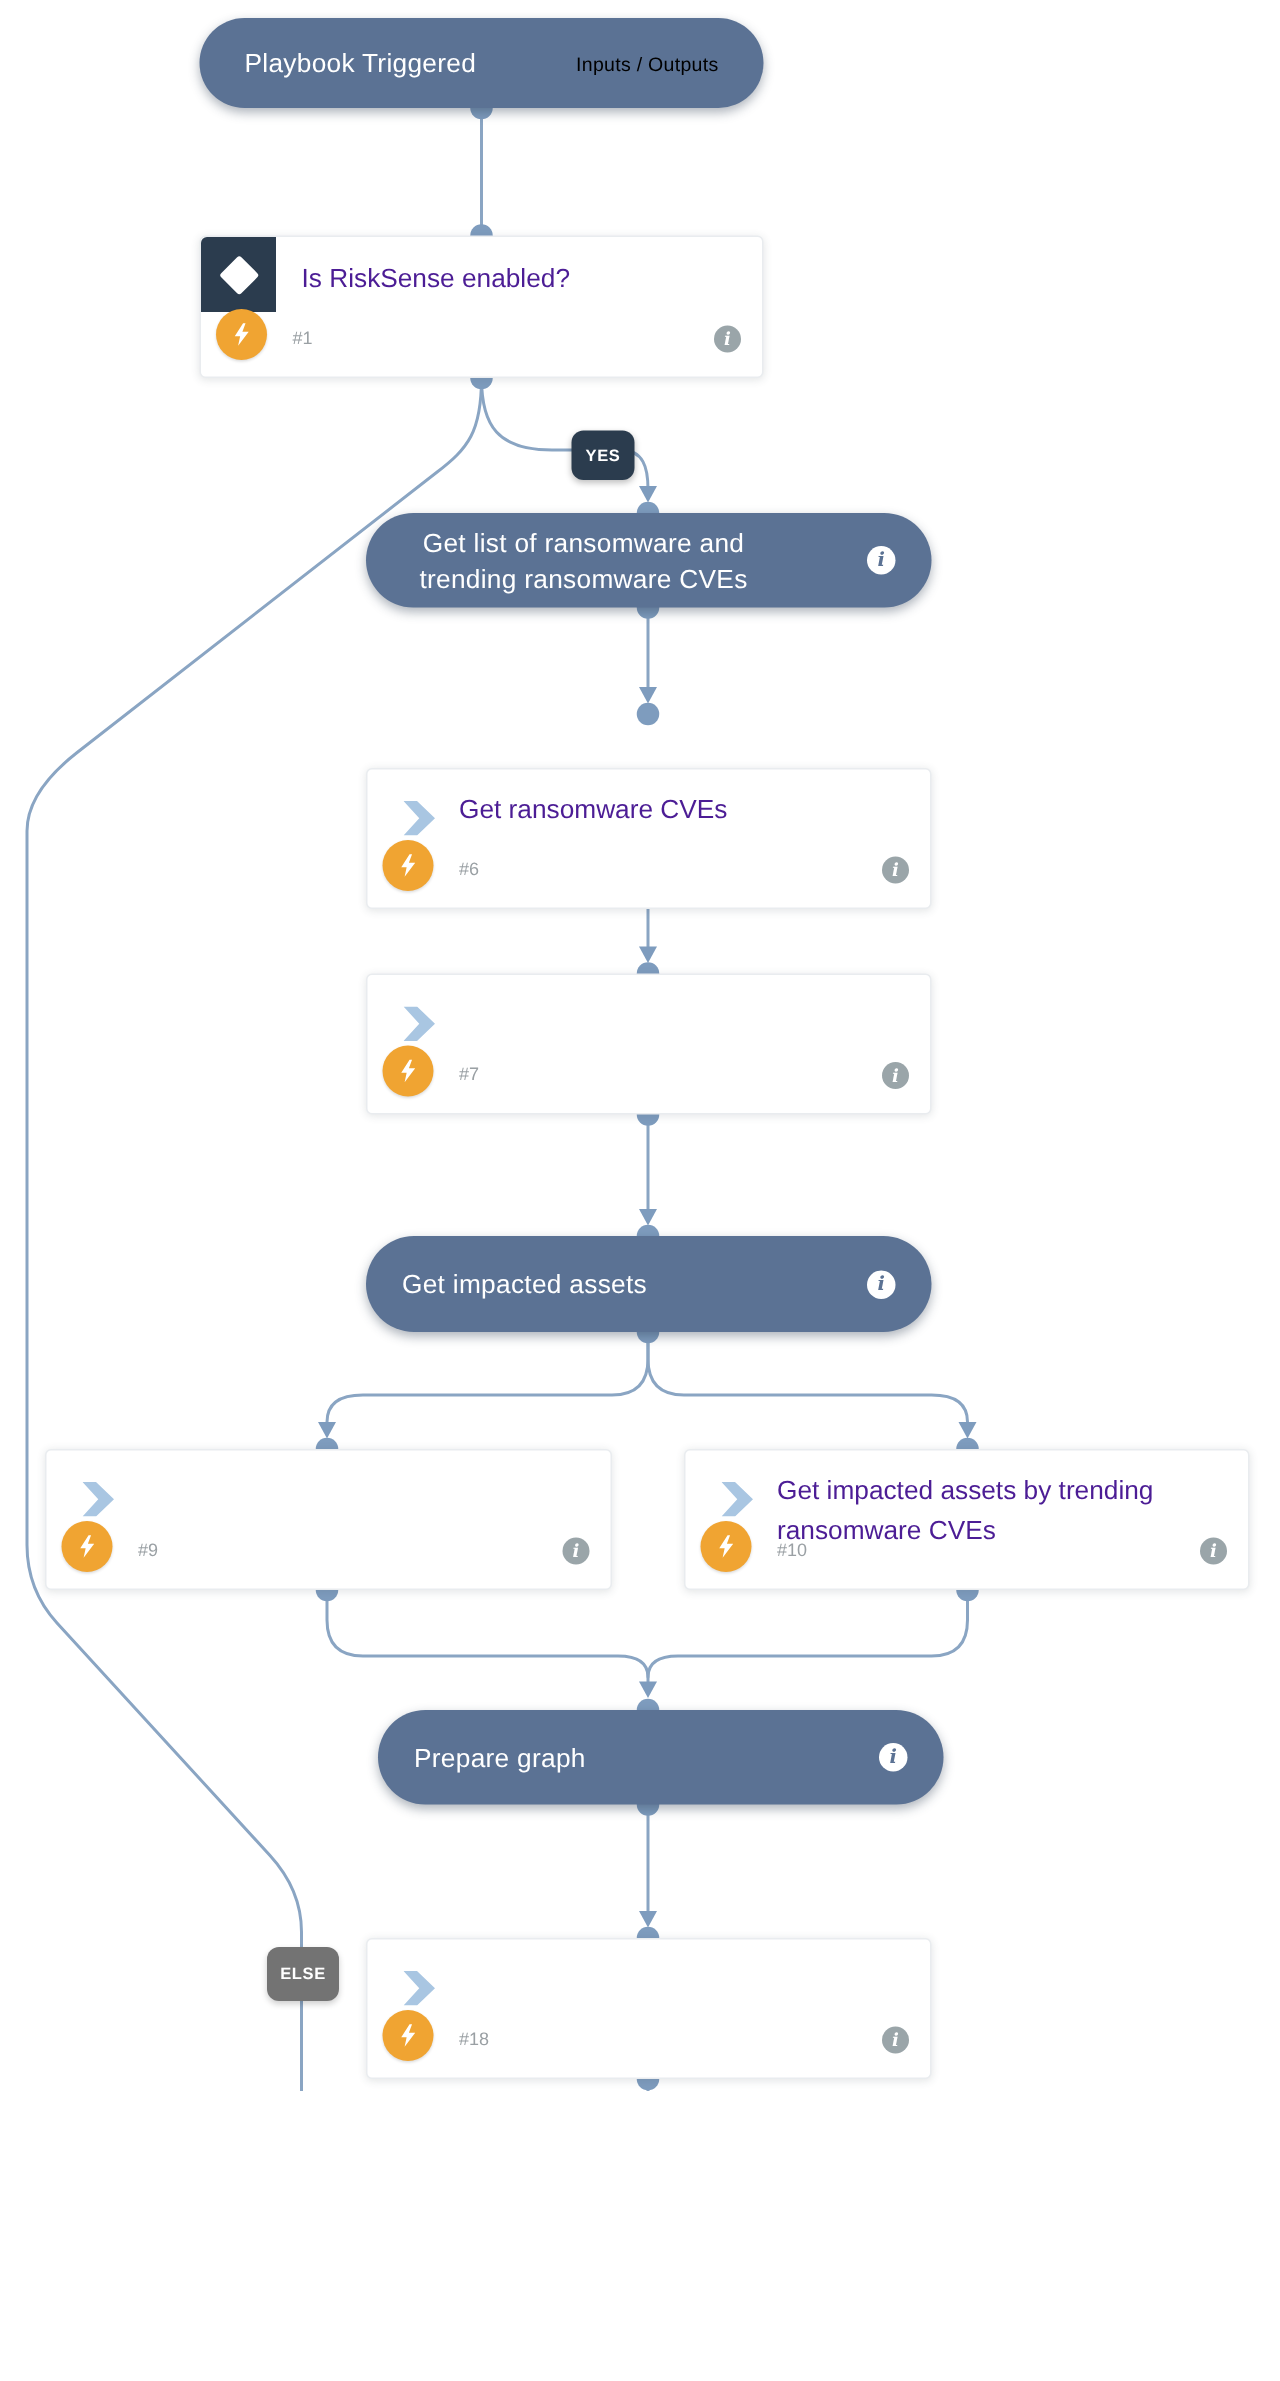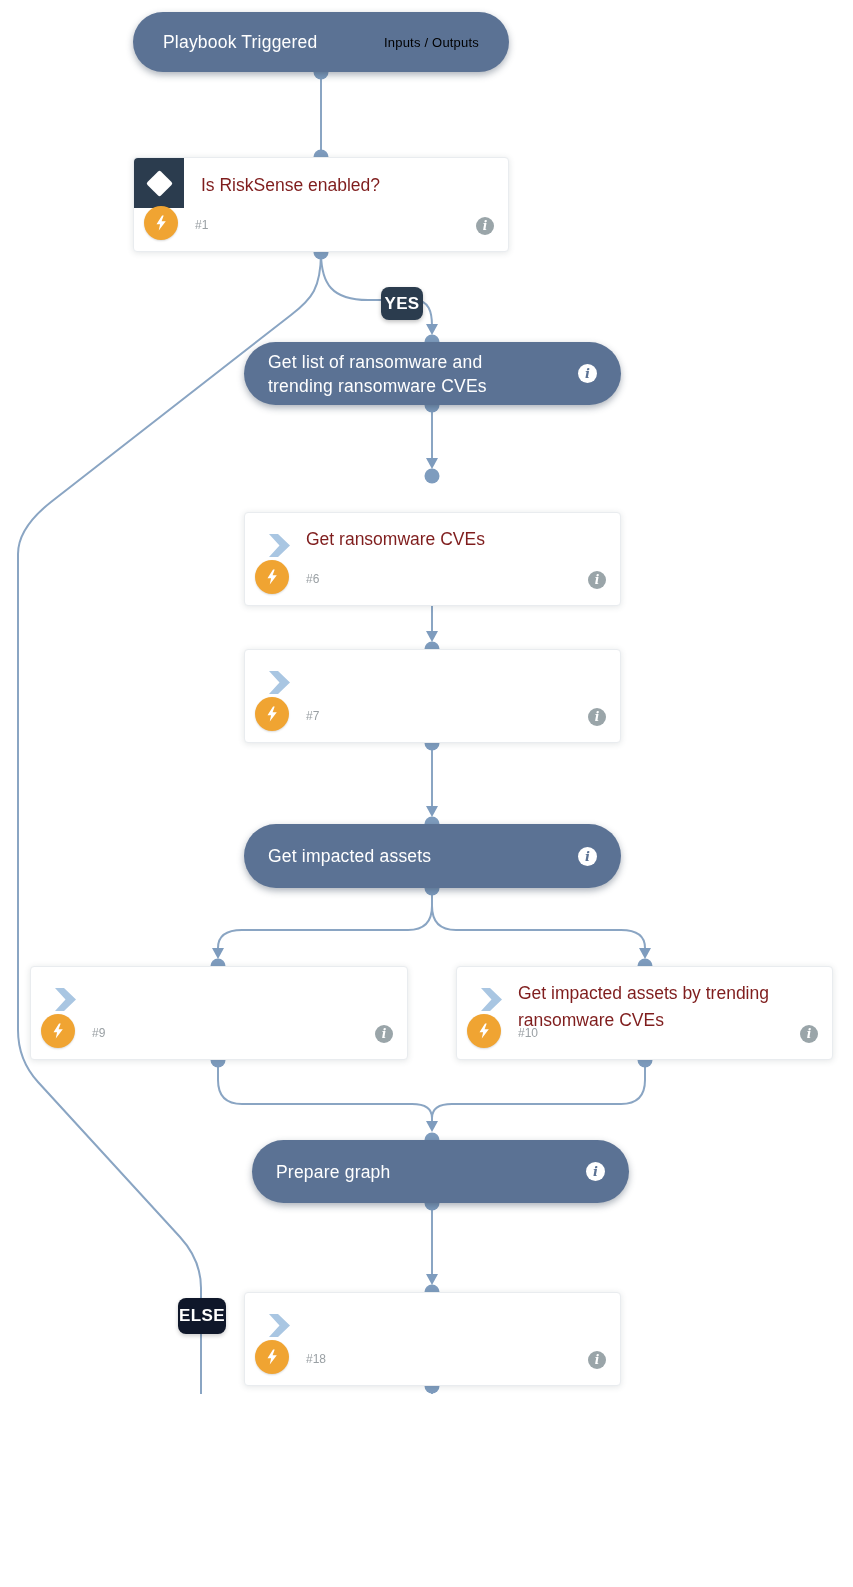--- a/index.html
+++ b/index.html
@@ -19,21 +19,21 @@
   .pill .spacer { flex:1; }
 
   
   .card {
     position:absolute; z-index:2;
     background:#ffffff; border:1px solid #e9ecef; border-radius:4px;
     box-shadow:0 1px 6px rgba(60,70,80,.14);
   }
   .card .ctitle {
     position:absolute; left:61px; top:13px; right:16px;
-    font-size:17.5px; line-height:27px; color:#7f1d1d;
+    font-size:17.5px; line-height:27px; color:#4c1d95;
   }
   .card .chev { position:absolute; left:24px; top:21px; }
   .card .step { position:absolute; left:61px; bottom:19px; font-size:12px; color:#9aa0a4; }
 
   
   .dsq {
     position:absolute; left:0; top:0; width:50px; height:50px;
     background:#2b3c4e; border-radius:4px 0 0 0;
     display:flex; align-items:center; justify-content:center;
   }
@@ -58,24 +58,24 @@
     width:19px; height:19px; border-radius:50%;
     background:#ffffff; color:#5b7294; flex:none;
     display:flex; align-items:center; justify-content:center;
     font-family:"DejaVu Serif",serif; font-weight:bold; font-style:italic; font-size:13px;
   }
 
   
   .badge {
     position:absolute; z-index:3; color:#ffffff;
     display:flex; align-items:center; justify-content:center;
-    font-size:17px; font-weight:bold; letter-spacing:.4px; border-radius:8px;
+    font-size:11px; font-weight:bold; letter-spacing:.4px; border-radius:8px;
   }
   .badge.yes  { background:#2b3c4e; box-shadow:0 2px 4px rgba(0,0,0,.25); }
-  .badge.else { background:#0f172a; box-shadow:0 2px 4px rgba(0,0,0,.2); }
+  .badge.else { background:#737373; box-shadow:0 2px 4px rgba(0,0,0,.2); }
 
   .trigger-io { font-size:13px; color:#000000; letter-spacing:.2px; }
 </style>
 </head>
 <body>
 
 <div class="canvas">
 
   <svg class="wires" width="853" height="1587" viewBox="0 0 853 1587">
     <g stroke="#8aa5c3" stroke-width="2" fill="none" stroke-linecap="round">
@@ -142,21 +142,21 @@
           <path fill="#ffffff" d="M13.4 2 L6 13.6 H10.8 L9 22 L18.4 9.6 H12.8 L15.6 2 Z"></path>
         </svg>
     </div>
     <div class="step">#1</div>
     <div class="info-gray">i</div>
   </div>
 
   <div class="badge yes" style="left:381px; top:287px; width:42px; height:33px;">YES</div>
 
   <div class="pill" style="left:244px; top:342px; width:377px; height:63px; border-radius:32px; padding:0 24px;">
-    <span class="ptitle" style="max-width:242px;">Get list of ransomware and trending ransomware CVEs</span>
+    <span class="ptitle" style="max-width:242px;text-align:center;">Get list of ransomware and trending ransomware CVEs</span>
     <span class="spacer"></span>
     <span class="info-white">i</span>
   </div>
 
   <div class="card" style="left:244px; top:488px; width:377px; height:94px;margin-top:24px;">
     <span class="chev">
       <svg width="21" height="23" viewBox="0 0 21 23">
           <polygon fill="#a9c6e2" points="0,0 9,0 21,11.5 9,23 0,23 10.5,11.5"></polygon>
         </svg>
     </span>

